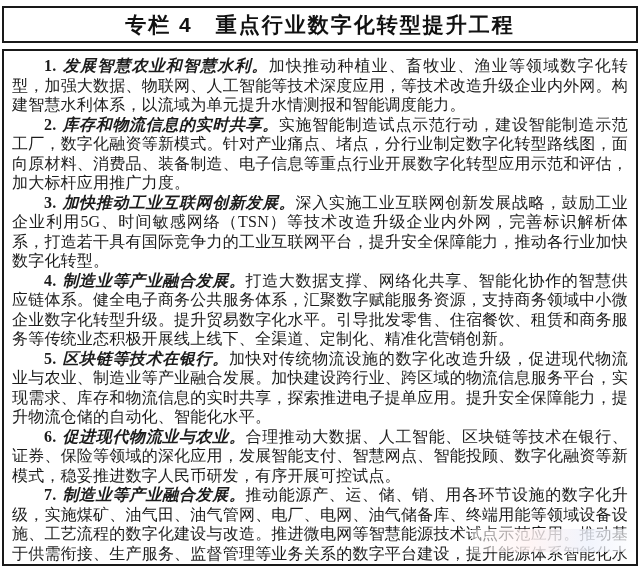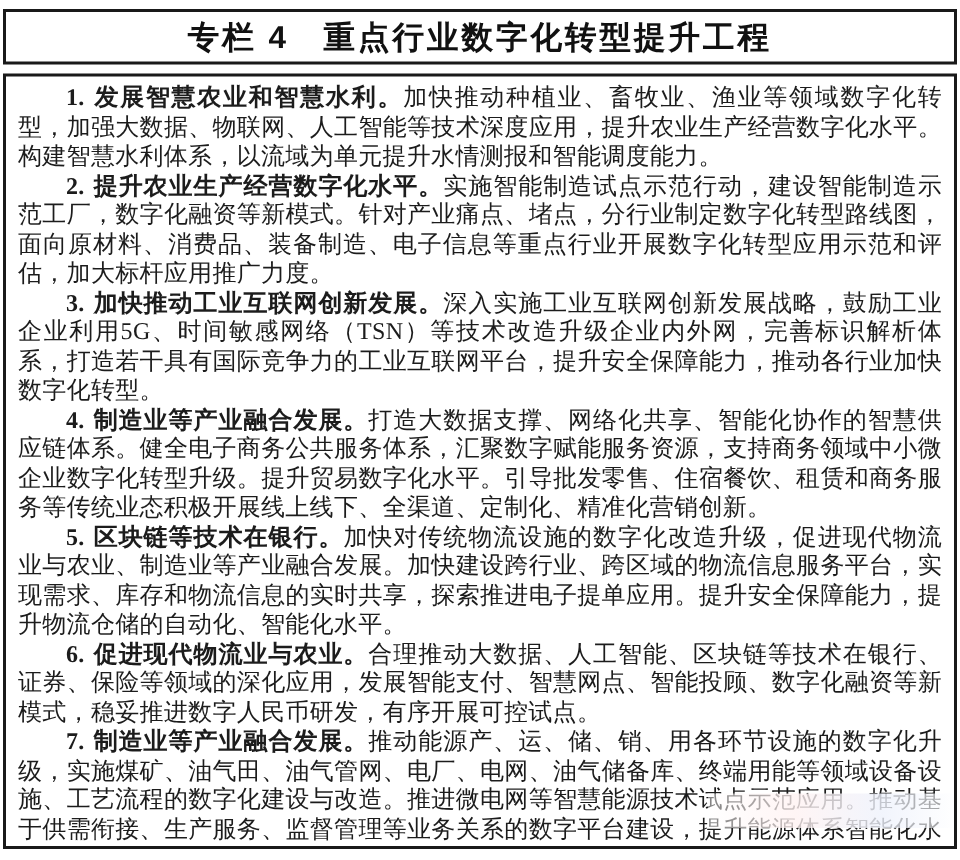--- a/index.html
+++ b/index.html
@@ -45,20 +45,21 @@
       text-align: justify;
       text-indent: 2em;
       letter-spacing: 0.2px;
     }
     .para .num {
       font-weight: bold;
       margin-right: 0.35em;
     }
     .para .lead {
       font-weight: bold;
+      font-style: italic;
     }
     .watermark-artifact {
       position: absolute;
       left: 468px;
       top: 478px;
       width: 166px;
       height: 23px;
       pointer-events: none;
       background: linear-gradient(90deg,
         rgba(255,255,255,0.45) 0%,
@@ -71,23 +72,23 @@
 <body>
 
 <div class="page">
 
   <div class="title-box">
     <h1>专栏 4　重点行业数字化转型提升工程</h1>
   </div>
 
   <div class="body-box">
 
-    <p class="para"><span class="num">1.</span><span class="lead">发展智慧农业和智慧水利。</span><span class="text">加快推动种植业、畜牧业、渔业等领域数字化转型，加强大数据、物联网、人工智能等技术深度应用，提升农业生产经营数字化水平。构建智慧水利体系，以流域为单元提升水情测报和智能调度能力。</span></p>
+    <p class="para"><span class="num">1.</span><span class="lead">发展智慧农业和智慧水利。</span><span class="text">加快推动种植业、畜牧业、渔业等领域数字化转型，加强大数据、物联网、人工智能等技术深度应用，等技术改造升级企业内外网。构建智慧水利体系，以流域为单元提升水情测报和智能调度能力。</span></p>
 
-    <p class="para"><span class="num">2.</span><span class="lead">提升农业生产经营数字化水平。</span><span class="text">实施智能制造试点示范行动，建设智能制造示范工厂，数字化融资等新模式。针对产业痛点、堵点，分行业制定数字化转型路线图，面向原材料、消费品、装备制造、电子信息等重点行业开展数字化转型应用示范和评估，加大标杆应用推广力度。</span></p>
+    <p class="para"><span class="num">2.</span><span class="lead">库存和物流信息的实时共享。</span><span class="text">实施智能制造试点示范行动，建设智能制造示范工厂，数字化融资等新模式。针对产业痛点、堵点，分行业制定数字化转型路线图，面向原材料、消费品、装备制造、电子信息等重点行业开展数字化转型应用示范和评估，加大标杆应用推广力度。</span></p>
 
     <p class="para"><span class="num">3.</span><span class="lead">加快推动工业互联网创新发展。</span><span class="text">深入实施工业互联网创新发展战略，鼓励工业企业利用5G、时间敏感网络（TSN）等技术改造升级企业内外网，完善标识解析体系，打造若干具有国际竞争力的工业互联网平台，提升安全保障能力，推动各行业加快数字化转型。</span></p>
 
     <p class="para"><span class="num">4.</span><span class="lead">制造业等产业融合发展。</span><span class="text">打造大数据支撑、网络化共享、智能化协作的智慧供应链体系。健全电子商务公共服务体系，汇聚数字赋能服务资源，支持商务领域中小微企业数字化转型升级。提升贸易数字化水平。引导批发零售、住宿餐饮、租赁和商务服务等传统业态积极开展线上线下、全渠道、定制化、精准化营销创新。</span></p>
 
     <p class="para"><span class="num">5.</span><span class="lead">区块链等技术在银行。</span><span class="text">加快对传统物流设施的数字化改造升级，促进现代物流业与农业、制造业等产业融合发展。加快建设跨行业、跨区域的物流信息服务平台，实现需求、库存和物流信息的实时共享，探索推进电子提单应用。提升安全保障能力，提升物流仓储的自动化、智能化水平。</span></p>
 
     <p class="para"><span class="num">6.</span><span class="lead">促进现代物流业与农业。</span><span class="text">合理推动大数据、人工智能、区块链等技术在银行、证券、保险等领域的深化应用，发展智能支付、智慧网点、智能投顾、数字化融资等新模式，稳妥推进数字人民币研发，有序开展可控试点。</span></p>
 
     <p class="para"><span class="num">7.</span><span class="lead">制造业等产业融合发展。</span><span class="text">推动能源产、运、储、销、用各环节设施的数字化升级，实施煤矿、油气田、油气管网、电厂、电网、油气储备库、终端用能等领域设备设施、工艺流程的数字化建设与改造。推进微电网等智慧能源技术试点示范应用。推动基于供需衔接、生产服务、监督管理等业务关系的数字平台建设，提升能源体系智能化水平。</span></p>

